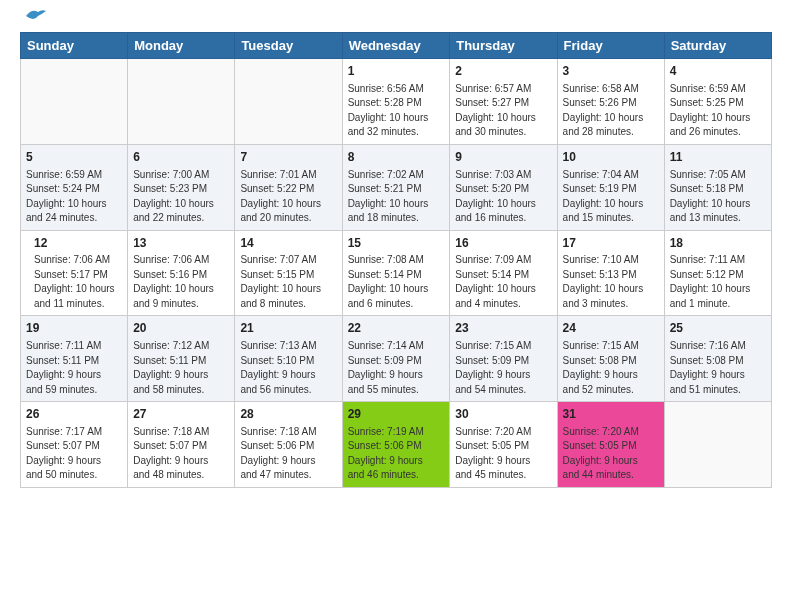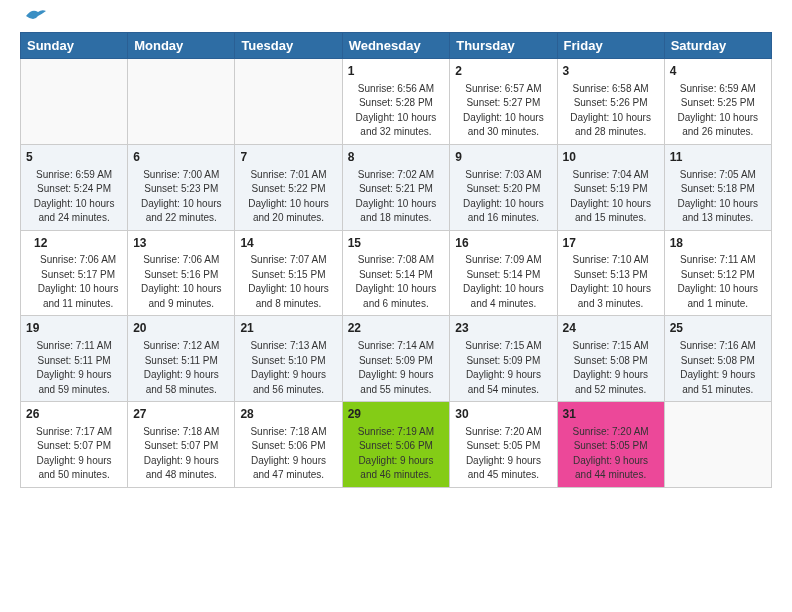--- a/index.html
+++ b/index.html
@@ -82,21 +82,20 @@
       font-size: 12px;
       font-weight: bold;
       color: #222;
       display: block;
       margin-bottom: 2px;
     }
     .cell-info {
       font-size: 10px;
       color: #333;
       line-height: 1.45;
-      text-align: center;
     }
     .empty-cell {
       background: #f9f9f9 !important;
     }
   </style>
 </head>
 <body>
 
 <div class="page">
   <div class="header">

